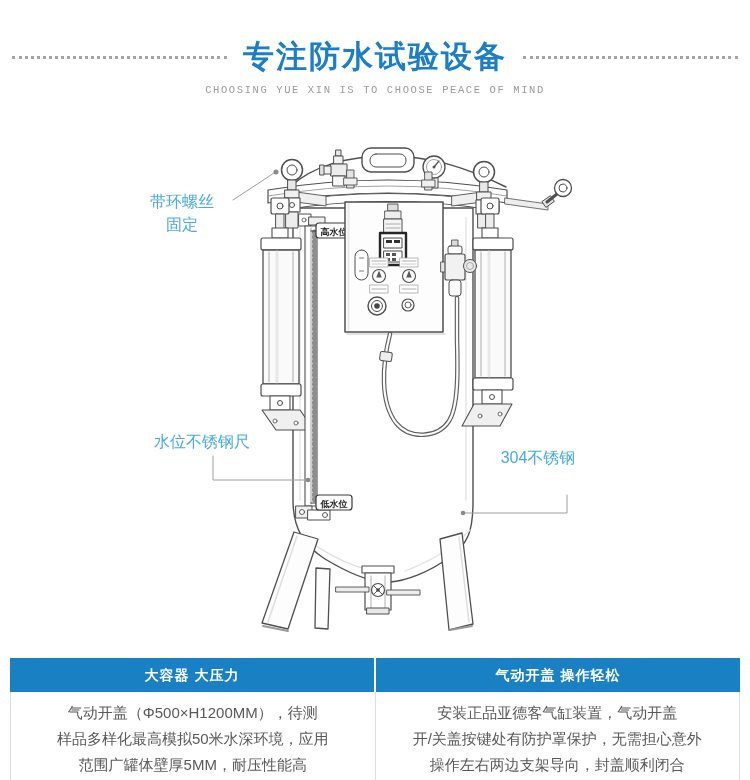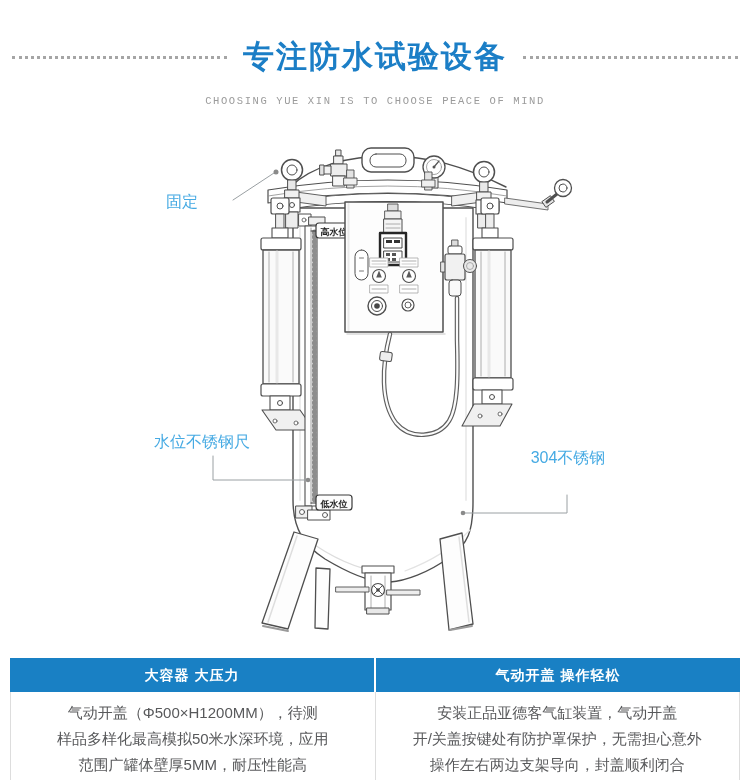--- a/index.html
+++ b/index.html
@@ -4,30 +4,30 @@
 <style>
   html,body{margin:0;padding:0;background:#fff;}
   body{width:750px;height:780px;overflow:hidden;font-family:"Liberation Sans",sans-serif;}
   .page{position:relative;width:654px;height:780px;background:#fff;}
 
   
   .hdr{position:absolute;top:36px;left:0;width:750px;}
   .title-row{display:flex;align-items:center;gap:16px;padding:0 12px;}
   .dots{flex:1;height:0;border-top:3px dotted #a5a5a5;}
   .title{margin:0;font-size:31px;font-weight:bold;color:#1b7ec6;letter-spacing:2px;white-space:nowrap;}
-  .subtitle{margin-top:17px;text-align:center;font-family:"Liberation Mono",monospace;
+  .subtitle{margin-top:6px;text-align:center;font-family:"Liberation Mono",monospace;
             font-size:10.5px;color:#9b9b9b;letter-spacing:1.6px;white-space:nowrap;}
 
   
   .diagram{position:absolute;top:140px;left:0;width:750px;height:505px;}
   .diagram svg{position:absolute;left:0;top:0;}
   .callout{position:absolute;color:#46aae3;font-size:16px;line-height:23px;text-align:center;}
   .c1{left:126px;top:50px;width:112px;}
   .c2{left:132px;top:290px;width:140px;}
-  .c3{left:510px;top:306px;width:116px;}
+  .c3{left:480px;top:306px;width:116px;}
   svg text{font-family:"Liberation Sans",sans-serif;}
 
   
   .features{position:absolute;left:10px;top:658px;width:730px;}
   .bar{display:flex;height:34px;background:#1980c4;}
   .bar-cell{flex:1;color:#fff;font-size:14px;font-weight:bold;text-align:center;line-height:34px;letter-spacing:1px;}
   .bar-div{width:2px;background:#fff;}
   .fbody{display:flex;border:1px solid #dddddd;border-top:none;background:#fff;}
   .fcol{flex:1;padding:8px 4px 11px;text-align:center;font-size:15px;color:#58595b;line-height:26px;}
   .fcol-div{width:1px;background:#ddd;}
@@ -292,20 +292,21 @@
           <g>
             <polyline points="567,355 567,373 465,373"></polyline>
             <circle cx="463" cy="373" r="2.3" fill="#8a8a8a" stroke="none"></circle>
           </g>
         </g>
 
       </g>
     </svg>
 
     <div class="callout c1">
+      <div>带环螺丝</div>
       <div>固定</div>
     </div>
     <div class="callout c2">
       <div>水位不锈钢尺</div>
     </div>
     <div class="callout c3">
       <div>304不锈钢</div>
     </div>
   </div>
 

